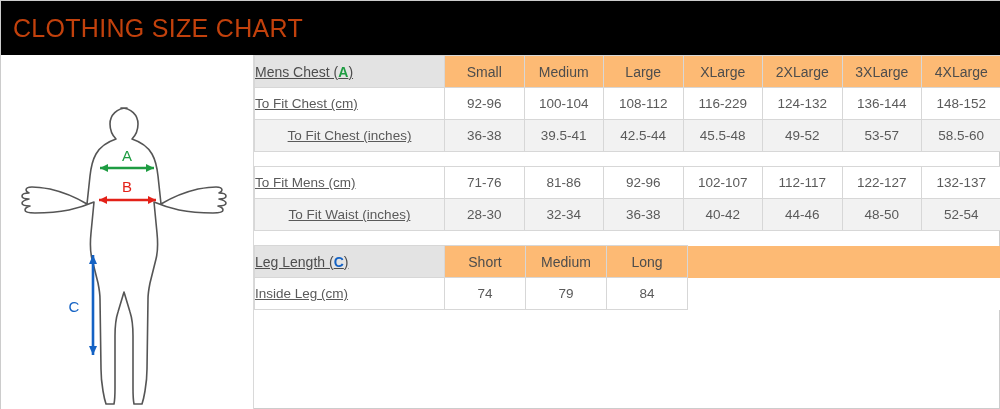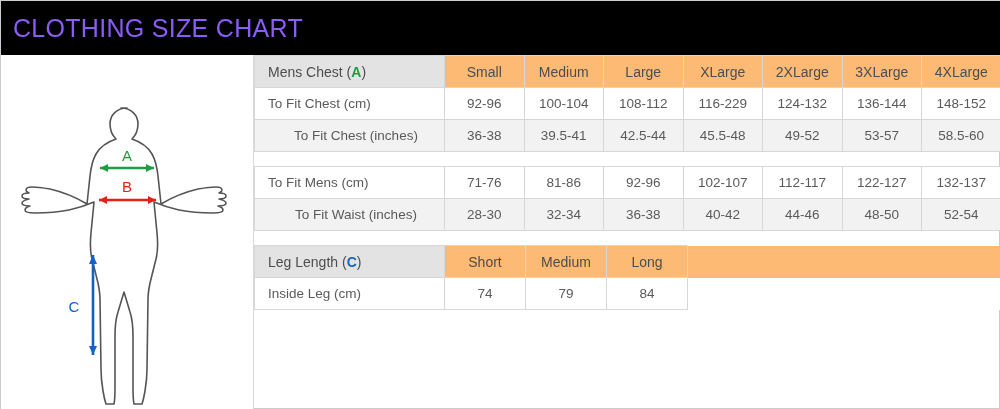--- a/index.html
+++ b/index.html
@@ -27,21 +27,21 @@
     position: absolute;
     left: 0;
     top: 0;
     width: 1000px;
     height: 54px;
     background: #000000;
     display: flex;
     align-items: center;
   }
   .title-bar .title-text {
-    color: #8b5cf6;
+    color: #c2410c;
     font-size: 25px;
     letter-spacing: 0.3px;
     padding-left: 12px;
     font-weight: 400;
   }
   
   .figure-panel {
     position: absolute;
     left: 0;
     top: 54px;
@@ -74,22 +74,22 @@
     height: 31px;
     color: #5a5a5a;
     font-size: 13.5px;
     text-align: center;
     vertical-align: middle;
     padding: 0;
     background: #ffffff;
   }
   table.size-table td.label {
     text-align: left;
-    padding-left: 13px;
     width: 190px;
+    text-decoration: underline;
   }
   table.size-table tr.head td {
     background: #fdba74;
     color: #4d4d4d;
     font-size: 14px;
   }
   table.size-table tr.head td.label {
     background: #e3e3e3;
   }
   table.size-table tr.alt td {

